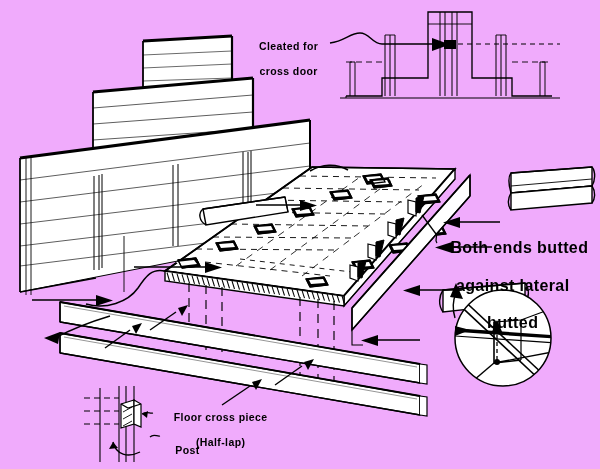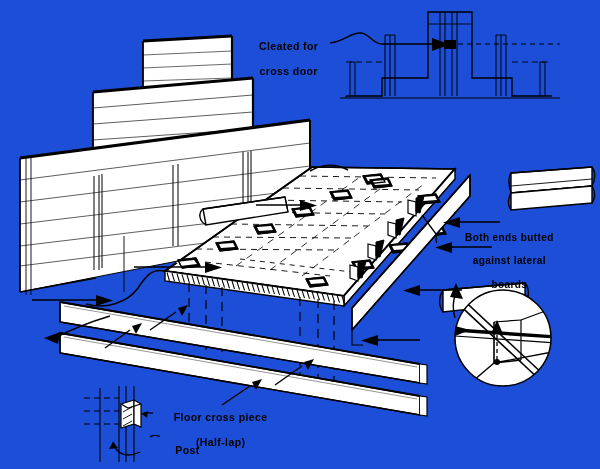--- a/index.html
+++ b/index.html
@@ -1,17 +1,17 @@
 <!DOCTYPE html>
 <html><head>
 <meta charset="utf-8">
 <style>
   html,body{margin:0;padding:0;background:#ffffff;}
   body{font-family:"Liberation Sans", sans-serif;}
-  #stage{position:relative;width:600px;height:469px;background:#1d4ed8;overflow:hidden;}
+  #stage{position:relative;width:600px;height:469px;background:#f0abfc;overflow:hidden;}
   #stage svg{position:absolute;left:0;top:0;}
   .lbl{position:absolute;color:#000;font-family:"Liberation Sans", sans-serif;
        font-weight:700;letter-spacing:.4px;line-height:1.18;white-space:pre;}
   .lbl.c{text-align:center;}
   .lbl.l{text-align:left;}
 </style>
 </head>
 <body>
 
 <div id="stage">
@@ -480,24 +480,24 @@
       </g>
 
     </g>
   </svg>
 
   <div class="lbl c" style="left:222px;top:28px;width:120px;font-size:10.5px;">
     <span>Cleated for</span><br>
     <span>cross door</span>
   </div>
 
-  <div class="lbl c" style="left:431px;top:220px;width:144px;font-size:10px;">
+  <div class="lbl c" style="left:431px;top:220px;width:144px;font-size:16px;">
     <span>Both ends butted</span><br>
     <span>against lateral</span><br>
-    <span>boards</span>
+    <span>butted</span>
   </div>
 
   <div class="lbl l" style="left:162px;top:432px;width:70px;font-size:10.5px;">
     <span>Post</span>
   </div>
 
   <div class="lbl c" style="left:153px;top:399px;width:122px;font-size:10.5px;">
     <span>Floor cross piece</span><br>
     <span>(Half-lap)</span>
   </div>

